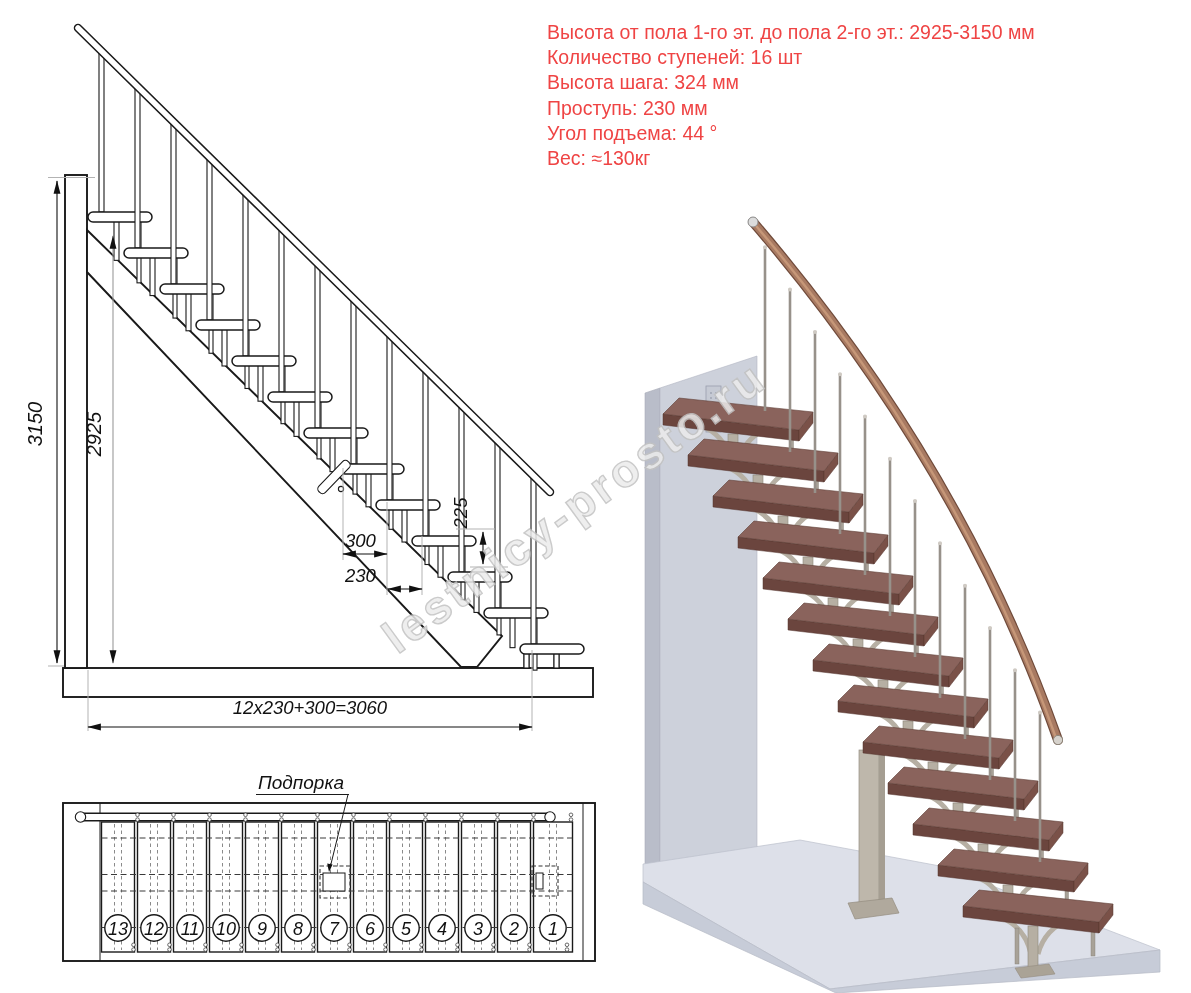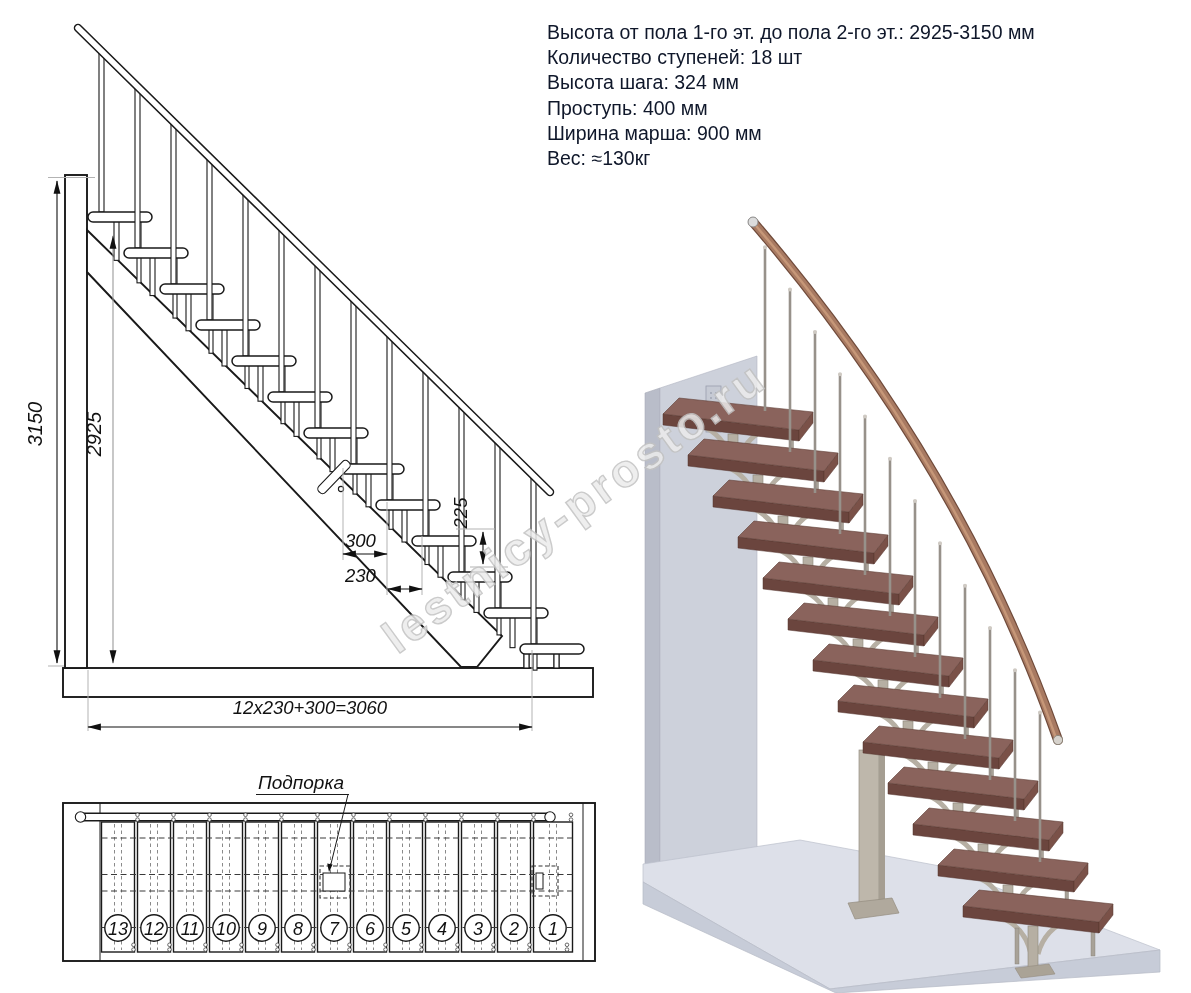--- a/index.html
+++ b/index.html
@@ -24,21 +24,21 @@
   .dimln{stroke:#111;stroke-width:1.1;marker-start:url(#arw);marker-end:url(#arw);}
   .dimg {stroke:#9a9a9a;stroke-width:1.1;marker-start:url(#arw);marker-end:url(#arw);}
   .ldr {stroke:#1a1a1a;stroke-width:1;}
   .dimi{font:italic 20px "Liberation Sans",sans-serif;fill:#111;}
   .dims{font:italic 18.5px "Liberation Sans",sans-serif;fill:#111;}
   .plbl{font:italic 19px "Liberation Sans",sans-serif;fill:#111;}
   .pnum{font:italic 18px "Liberation Sans",sans-serif;fill:#111;text-anchor:middle;}
   .fs  {fill:#fff;stroke:#444;stroke-width:0.8;}
 
   
-  #specs{position:absolute;left:547px;top:20px;width:640px;color:#0f172a;
+  #specs{position:absolute;left:547px;top:20px;width:640px;color:#ef4444;
          font-size:19.5px;line-height:25.2px;}
   .spec-line{white-space:nowrap;}
 
   
   #watermark{position:absolute;left:388px;top:615px;z-index:5;pointer-events:none;
     transform:rotate(-36deg);transform-origin:0 50%;
     font-family:"Liberation Sans",sans-serif;font-weight:bold;font-size:46px;
     letter-spacing:4px;color:#ececec;-webkit-text-stroke:1.4px #c2c2c2;opacity:0.85;
     white-space:nowrap;}
 </style>
@@ -437,22 +437,22 @@
     <path d="M753,222 Q960,463 1058,740" fill="none" stroke="#6f4a3a" stroke-width="10" stroke-linecap="round"></path>
     <path d="M753,222 Q960,463 1058,740" fill="none" stroke="#a87a62" stroke-width="7.6" stroke-linecap="round"></path>
     <path d="M751,220 Q958,461 1056,738" fill="none" stroke="#c99a7b" stroke-width="2.4" stroke-linecap="round" opacity="0.9"></path>
     <circle cx="753" cy="222" r="5" fill="#dcdcdc" stroke="#8e8e8e" stroke-width="1"></circle>
     <circle cx="1058" cy="740" r="4.6" fill="#d6d2cc" stroke="#8e877c" stroke-width="1"></circle>
   </g>
 </svg>
 
 <div id="specs">
   <div class="spec-line">Высота от пола 1-го эт. до пола 2-го эт.: 2925-3150 мм</div>
-  <div class="spec-line">Количество ступеней: 18 шт</div>
+  <div class="spec-line">Количество ступеней: 16 шт</div>
   <div class="spec-line">Высота шага: 324 мм</div>
-  <div class="spec-line">Проступь: 400 мм</div>
-  <div class="spec-line">Ширина марша: 900 мм</div>
+  <div class="spec-line">Проступь: 230 мм</div>
+  <div class="spec-line">Угол подъема: 44 °</div>
   <div class="spec-line">Вес: ≈130кг</div>
 </div>
 
 <div id="watermark">lestnicy-prosto.ru</div>
 
 </div>
 
 </body></html>

